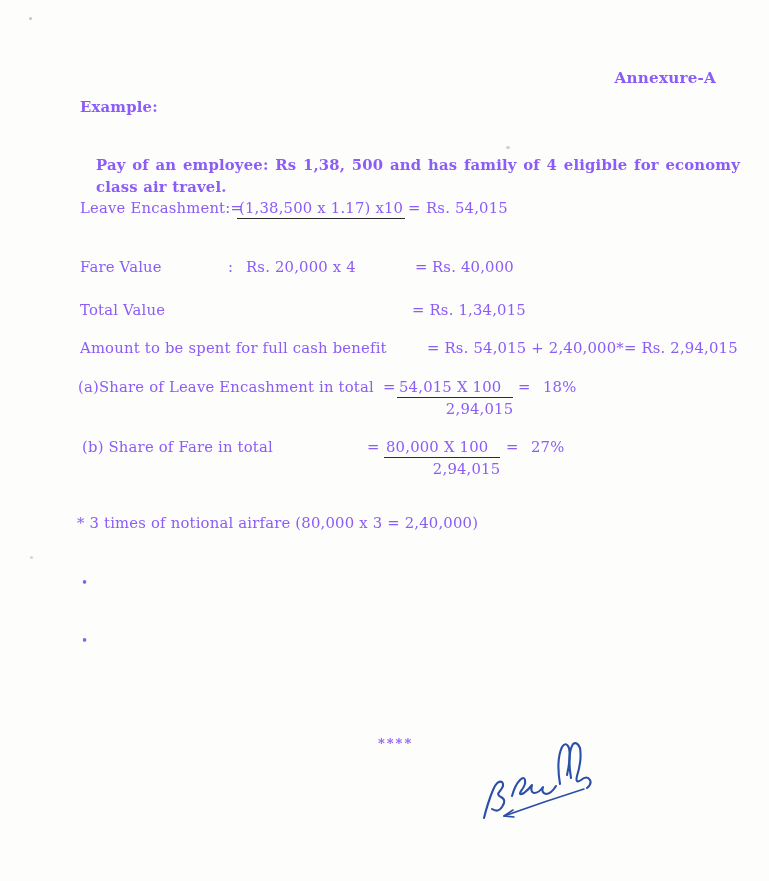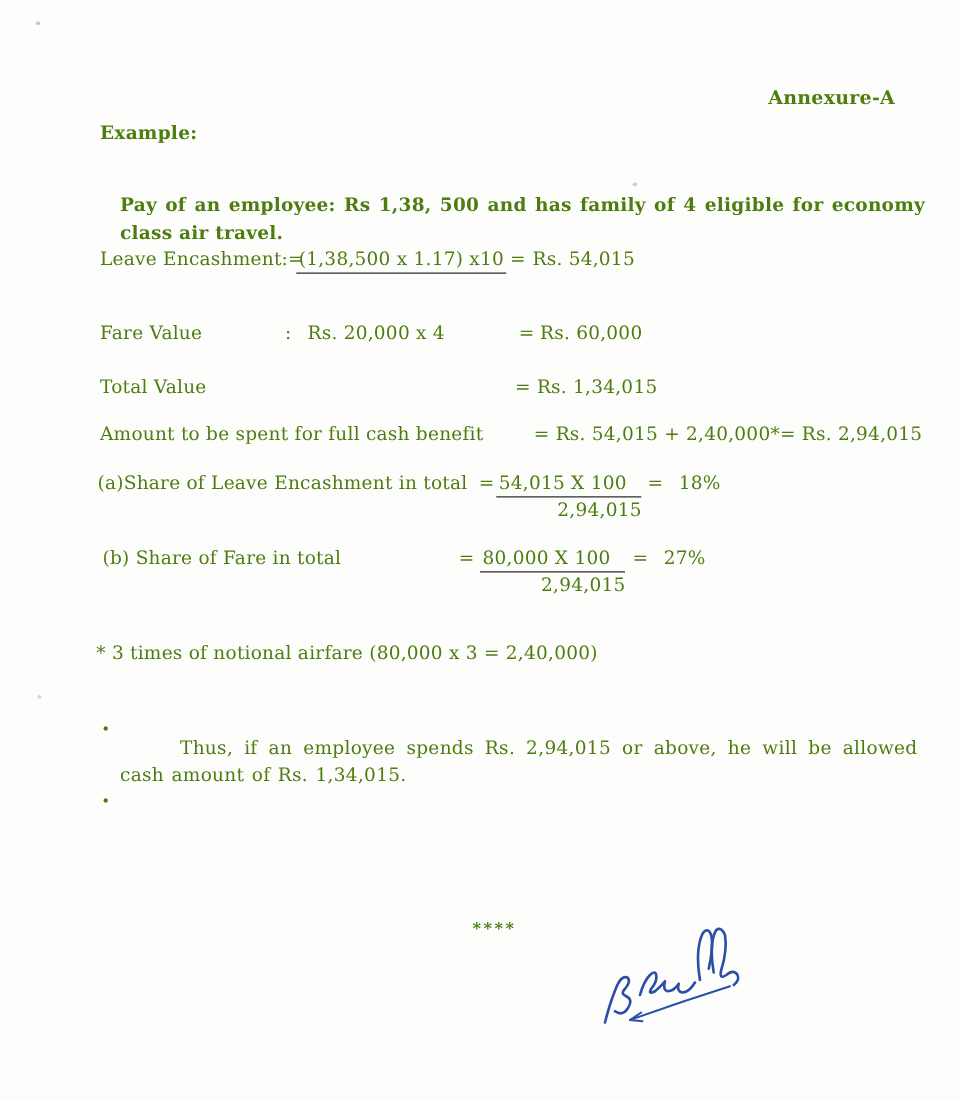--- a/index.html
+++ b/index.html
@@ -3,21 +3,21 @@
 <meta charset="utf-8">
 <style>
   html, body { margin: 0; padding: 0; background: #ffffff; }
   .page {
     position: relative;
     width: 769px;
     height: 881px;
     background: #fdfdfc;
     font-family: "DejaVu Serif", serif;
     font-size: 14.8px;
-    color: #4d7c0f;
+    color: #8b5cf6;
     overflow: hidden;
     letter-spacing: 0.2px;
   }
   .abs { position: absolute; white-space: nowrap; }
   .row { position: absolute; left: 0; top: 0; width: 100%; }
   .frac { position: absolute; text-align: right; }
   .frac .num { display: block; border-bottom: 1.4px solid #2c2c2e; padding: 0 2px 2px 2px; }
   .frac .num.pad-r { padding-right: 12px; }
   .frac .den { display: block; padding-top: 2px; }
   .para {
@@ -59,21 +59,21 @@
     </span>
     <span class="abs" style="left:408px">=</span>
     <span class="abs" style="left:426px">Rs. 54,015</span>
   </div>
 
   <div class="row" style="top:258px">
     <span class="abs" style="left:80px">Fare Value</span>
     <span class="abs" style="left:228px">:</span>
     <span class="abs" style="left:246px">Rs. 20,000 x 4</span>
     <span class="abs" style="left:415px">=</span>
-    <span class="abs" style="left:432px">Rs. 60,000</span>
+    <span class="abs" style="left:432px">Rs. 40,000</span>
   </div>
 
   <div class="row" style="top:301px">
     <span class="abs" style="left:80px">Total Value</span>
     <span class="abs" style="left:412px">= Rs. 1,34,015</span>
   </div>
 
   <div class="row" style="top:339px">
     <span class="abs" style="left:80px">Amount to be spent for full cash benefit</span>
     <span class="abs" style="left:427px">= Rs. 54,015 + 2,40,000*= Rs. 2,94,015</span>
@@ -97,21 +97,20 @@
       <span class="num pad-r">80,000 X 100</span>
       <span class="den">2,94,015</span>
     </span>
     <span class="abs" style="left:506px">=</span>
     <span class="abs" style="left:531px">27%</span>
   </div>
 
   <div class="footnote">* 3 times of notional airfare (80,000 x 3 = 2,40,000)</div>
 
   <span class="bullet-marker" style="top:576px">•</span>
-  <p class="para bullet-text" style="top:572px">Thus, if an employee spends Rs. 2,94,015 or above, he will  be allowed cash amount of Rs. 1,34,015.</p>
 
   <span class="bullet-marker" style="top:634px">•</span>
 
   <div class="endmark">****</div>
 
   <svg class="signature" viewBox="0 0 210 110">
     <g fill="none" stroke-width="2.1" stroke-linecap="round" stroke-linejoin="round" stroke="#2b4fa8">
       <path d="M16 78 Q20 62 25 50 Q29 40 34 42 Q37 45 32 51 Q28 55 33 57 Q39 60 34 67 Q30 73 24 69"></path>
       <path d="M44 56 Q47 45 52 40 Q56 36 57 40 Q58 45 53 51 Q50 56 56 53 Q61 49 64 45 Q62 52 66 53 Q71 53 75 47 Q73 53 78 54 Q83 54 88 46"></path>
       <path d="M92 44 Q88 20 94 7 Q98 1 101 8 Q103 17 99 35"></path>

